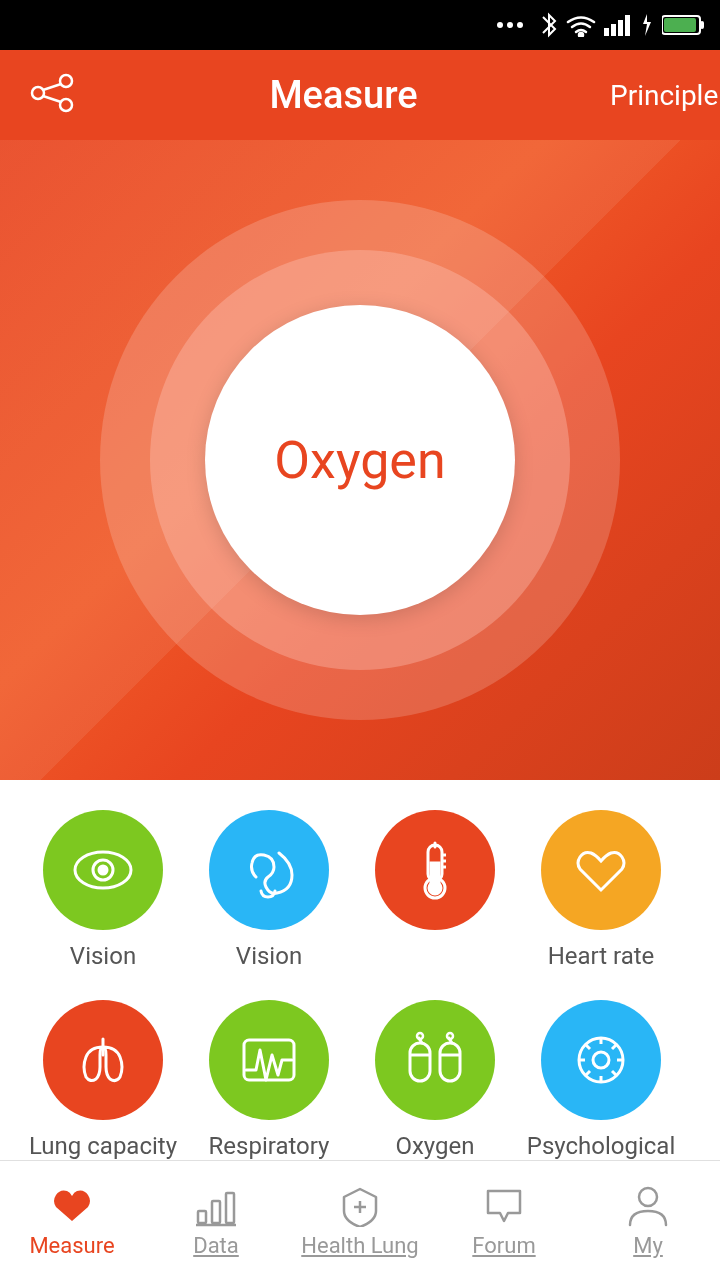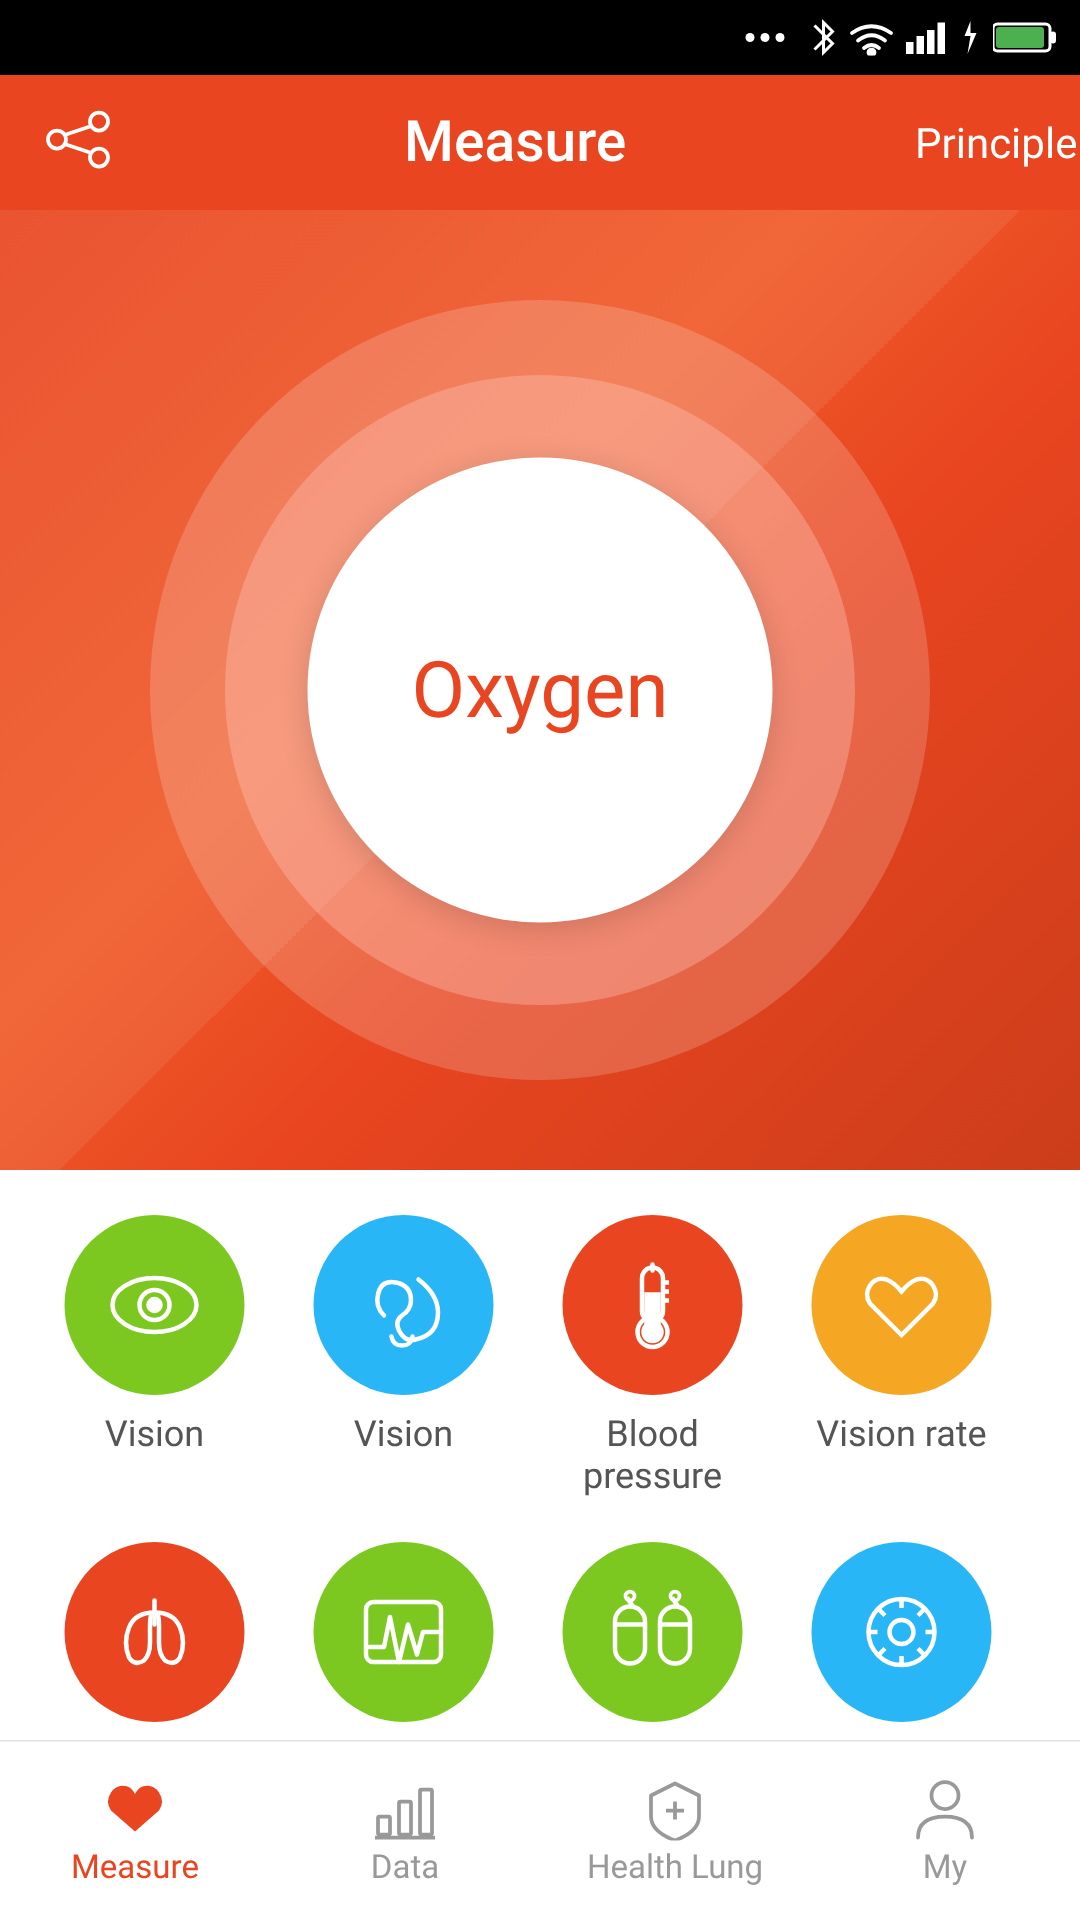--- a/index.html
+++ b/index.html
@@ -204,21 +204,21 @@
       width: 44px;
       height: 44px;
       margin-bottom: 6px;
     }
 
     .nav-label {
       font-size: 22px;
     }
 
     .nav-label.active { color: #e84520; }
-    .nav-label.inactive { color: #999; }
+    .nav-label.inactive { color: #999; text-decoration: underline; }
   </style>
 </head>
 <body>
 
 <div class="status-bar">
   <div class="status-bar-icons">
 
     <svg width="36" height="16" viewBox="0 0 36 16" fill="white">
       <circle cx="4" cy="8" r="3"></circle>
       <circle cx="14" cy="8" r="3"></circle>
@@ -313,30 +313,29 @@
           <rect x="28" y="10" width="14" height="36" rx="7" stroke="white" stroke-width="3"></rect>
           <circle cx="35" cy="53" r="10" stroke="white" stroke-width="3"></circle>
           <rect x="31" y="28" width="8" height="22" rx="0" fill="white"></rect>
           <circle cx="35" cy="53" r="6" fill="white"></circle>
 
           <line x1="42" y1="20" x2="46" y2="20"></line>
           <line x1="42" y1="26" x2="46" y2="26"></line>
           <line x1="42" y1="32" x2="46" y2="32"></line>
         </svg>
       </div>
-      <span class="icon-label">Blood pressure</span>
     </div>
 
     <div class="icon-item">
       <div class="icon-circle bg-orange">
         <svg viewBox="0 0 70 70" fill="none" stroke="white" stroke-width="3">
           <path d="M35 55 L14 34 Q10 28 14 22 Q18 16 25 18 Q30 20 35 26 Q40 20 45 18 Q52 16 56 22 Q60 28 56 34 Z" stroke="white" stroke-width="3"></path>
         </svg>
       </div>
-      <span class="icon-label">Vision rate</span>
+      <span class="icon-label">Heart rate</span>
     </div>
 
   </div>
 
   <div class="icons-row">
 
     <div class="icon-item">
       <div class="icon-circle bg-red2">
         <svg viewBox="0 0 70 70" fill="none" stroke="white" stroke-width="3">
 
@@ -421,20 +420,26 @@
 
   <div class="nav-item">
     <svg class="nav-icon" viewBox="0 0 44 44" fill="none" stroke="#999" stroke-width="2.5">
       <path d="M22 6 L6 14 L6 28 Q6 38 22 44 Q38 38 38 28 L38 14 Z" stroke-linejoin="round"></path>
       <line x1="22" y1="18" x2="22" y2="30"></line>
       <line x1="16" y1="24" x2="28" y2="24"></line>
     </svg>
     <span class="nav-label inactive">Health Lung</span>
   </div>
 
+  <div class="nav-item">
+    <svg class="nav-icon" viewBox="0 0 44 44" fill="none" stroke="#999" stroke-width="2.5">
+      <path d="M6 8 L38 8 L38 30 L26 30 L22 38 L18 30 L6 30 Z" stroke-linejoin="round"></path>
+    </svg>
+    <span class="nav-label inactive">Forum</span>
+  </div>
 
   <div class="nav-item">
     <svg class="nav-icon" viewBox="0 0 44 44" fill="none" stroke="#999" stroke-width="2.5">
       <circle cx="22" cy="14" r="9"></circle>
       <path d="M4 42 Q4 28 22 28 Q40 28 40 42" stroke-linecap="round"></path>
     </svg>
     <span class="nav-label inactive">My</span>
   </div>
 
 </div>

